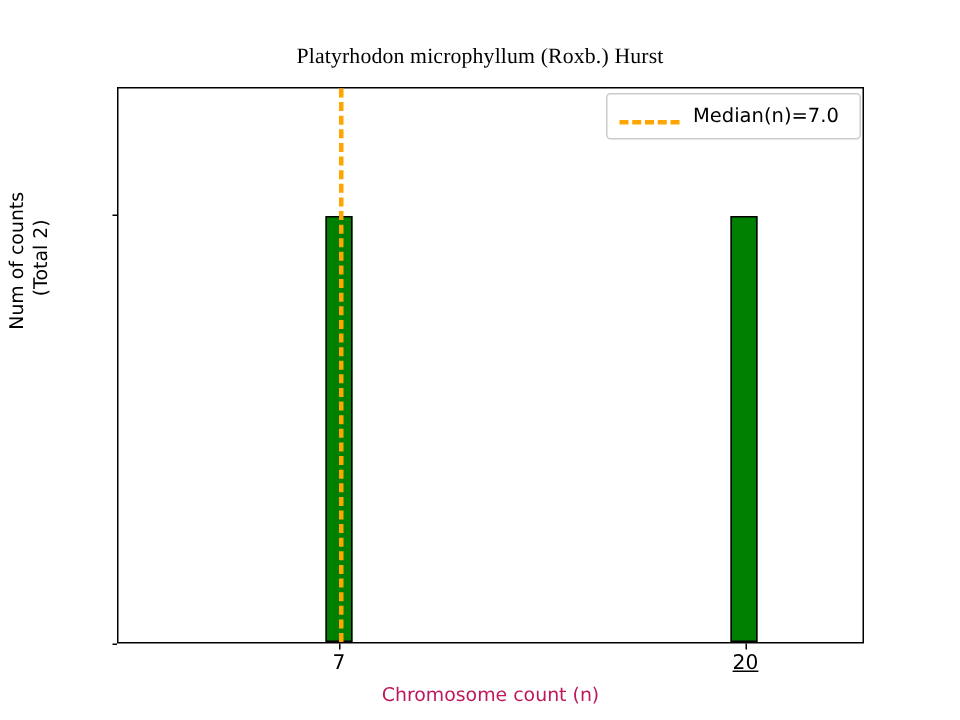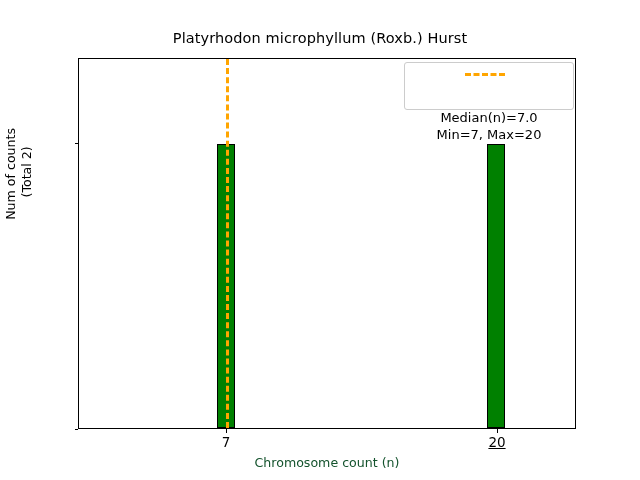--- a/index.html
+++ b/index.html
@@ -21,20 +21,21 @@
   #chart-title {
     position: absolute;
     left: 0;
     top: 30px;
     width: 640px;
     text-align: center;
     font-size: 14.5px;
     color: #000000;
     letter-spacing: 0.1px;
     white-space: nowrap;
+    font-family: Liberation Serif, serif;
   }
   
   #plot-area {
     position: absolute;
     left: 78px;
     top: 58px;
     width: 498px;
     height: 371px;
     border: 1.15px solid #000000;
     box-sizing: border-box;
@@ -95,40 +96,39 @@
     height: 3.5px;
     border-left: 1.15px solid #000000;
   }
   #xlabel {
     position: absolute;
     left: 78px;
     top: 455px;
     width: 498px;
     text-align: center;
     font-size: 12.6px;
-    color: #14532d;
+    color: #be185d;
     white-space: nowrap;
   }
   
   #legend {
     position: absolute;
     left: 404px;
     top: 62px;
     width: 170px;
     box-sizing: border-box;
     border: 1px solid #cccccc;
     border-radius: 3px;
     background: #ffffff;
     padding: 6px 8px 6px 8px;
   }
   .legend-row {
     display: flex;
-    align-items: center;
+    align-items: flex-end;
     height: 17px;
-    flex-direction: column;
   }
   .legend-swatch {
     width: 40px;
     height: 10px;
     margin-right: 9px;
     flex: 0 0 40px;
     position: relative;
   }
   .legend-swatch i {
     position: absolute;
@@ -179,19 +179,15 @@
 
   <div id="xlabel">Chromosome count (n)</div>
 
   <div id="legend">
     <div class="legend-row">
       <span class="legend-swatch">
           <i></i>
         </span>
       <span class="legend-text">Median(n)=7.0</span>
     </div>
-    <div class="legend-row continuation">
-      <span class="legend-swatch"></span>
-      <span class="legend-text">Min=7, Max=20</span>
-    </div>
   </div>
 
 </div>
 
 </body></html>

